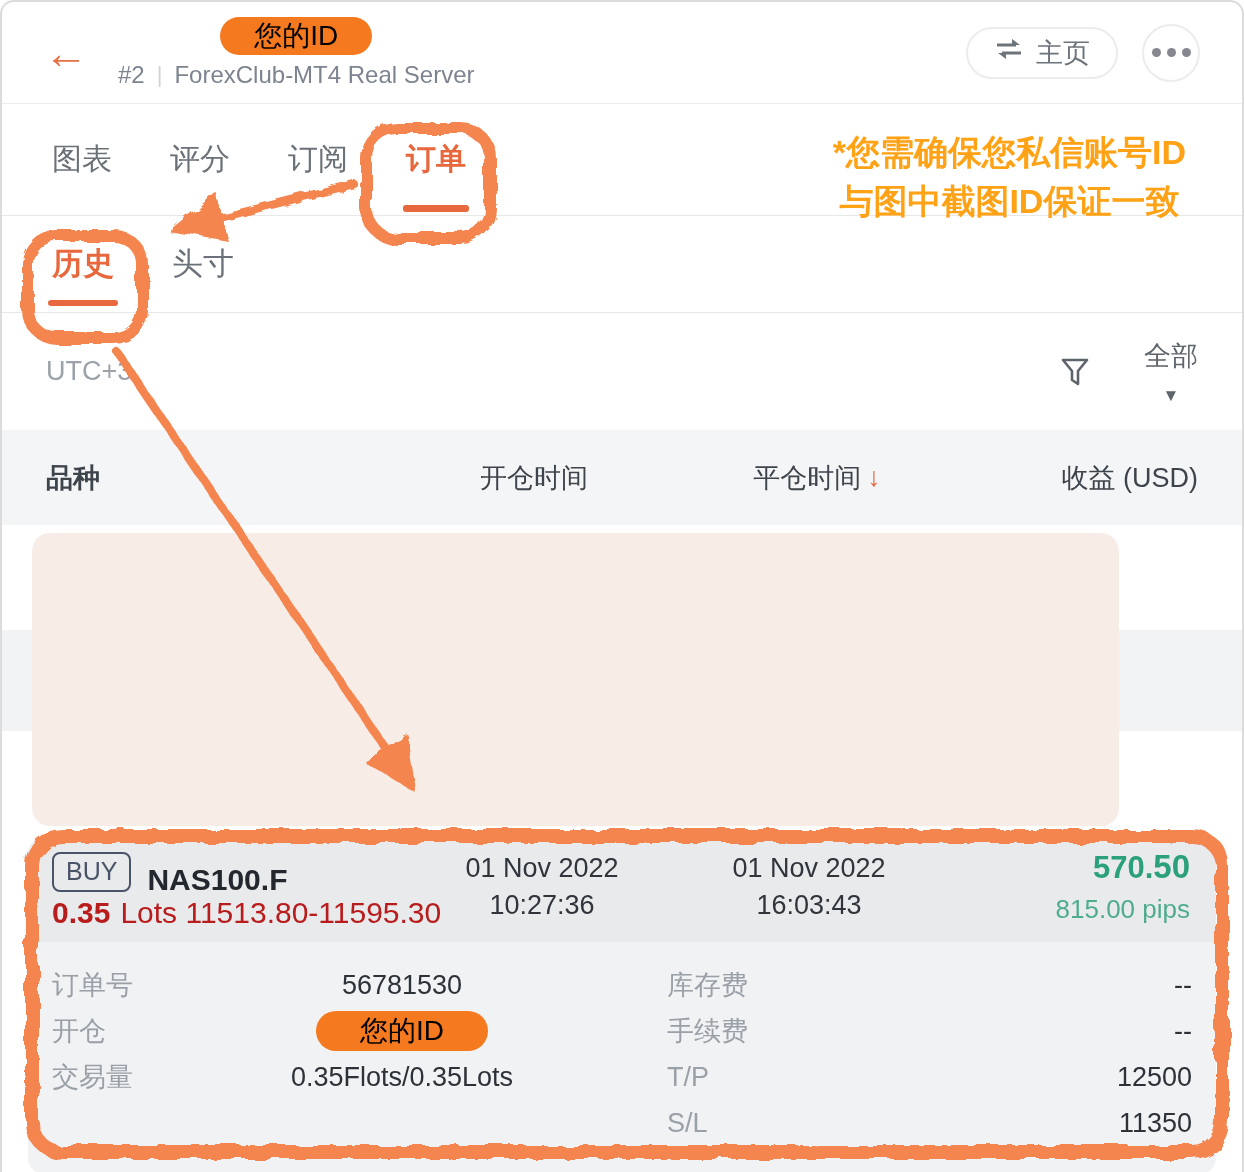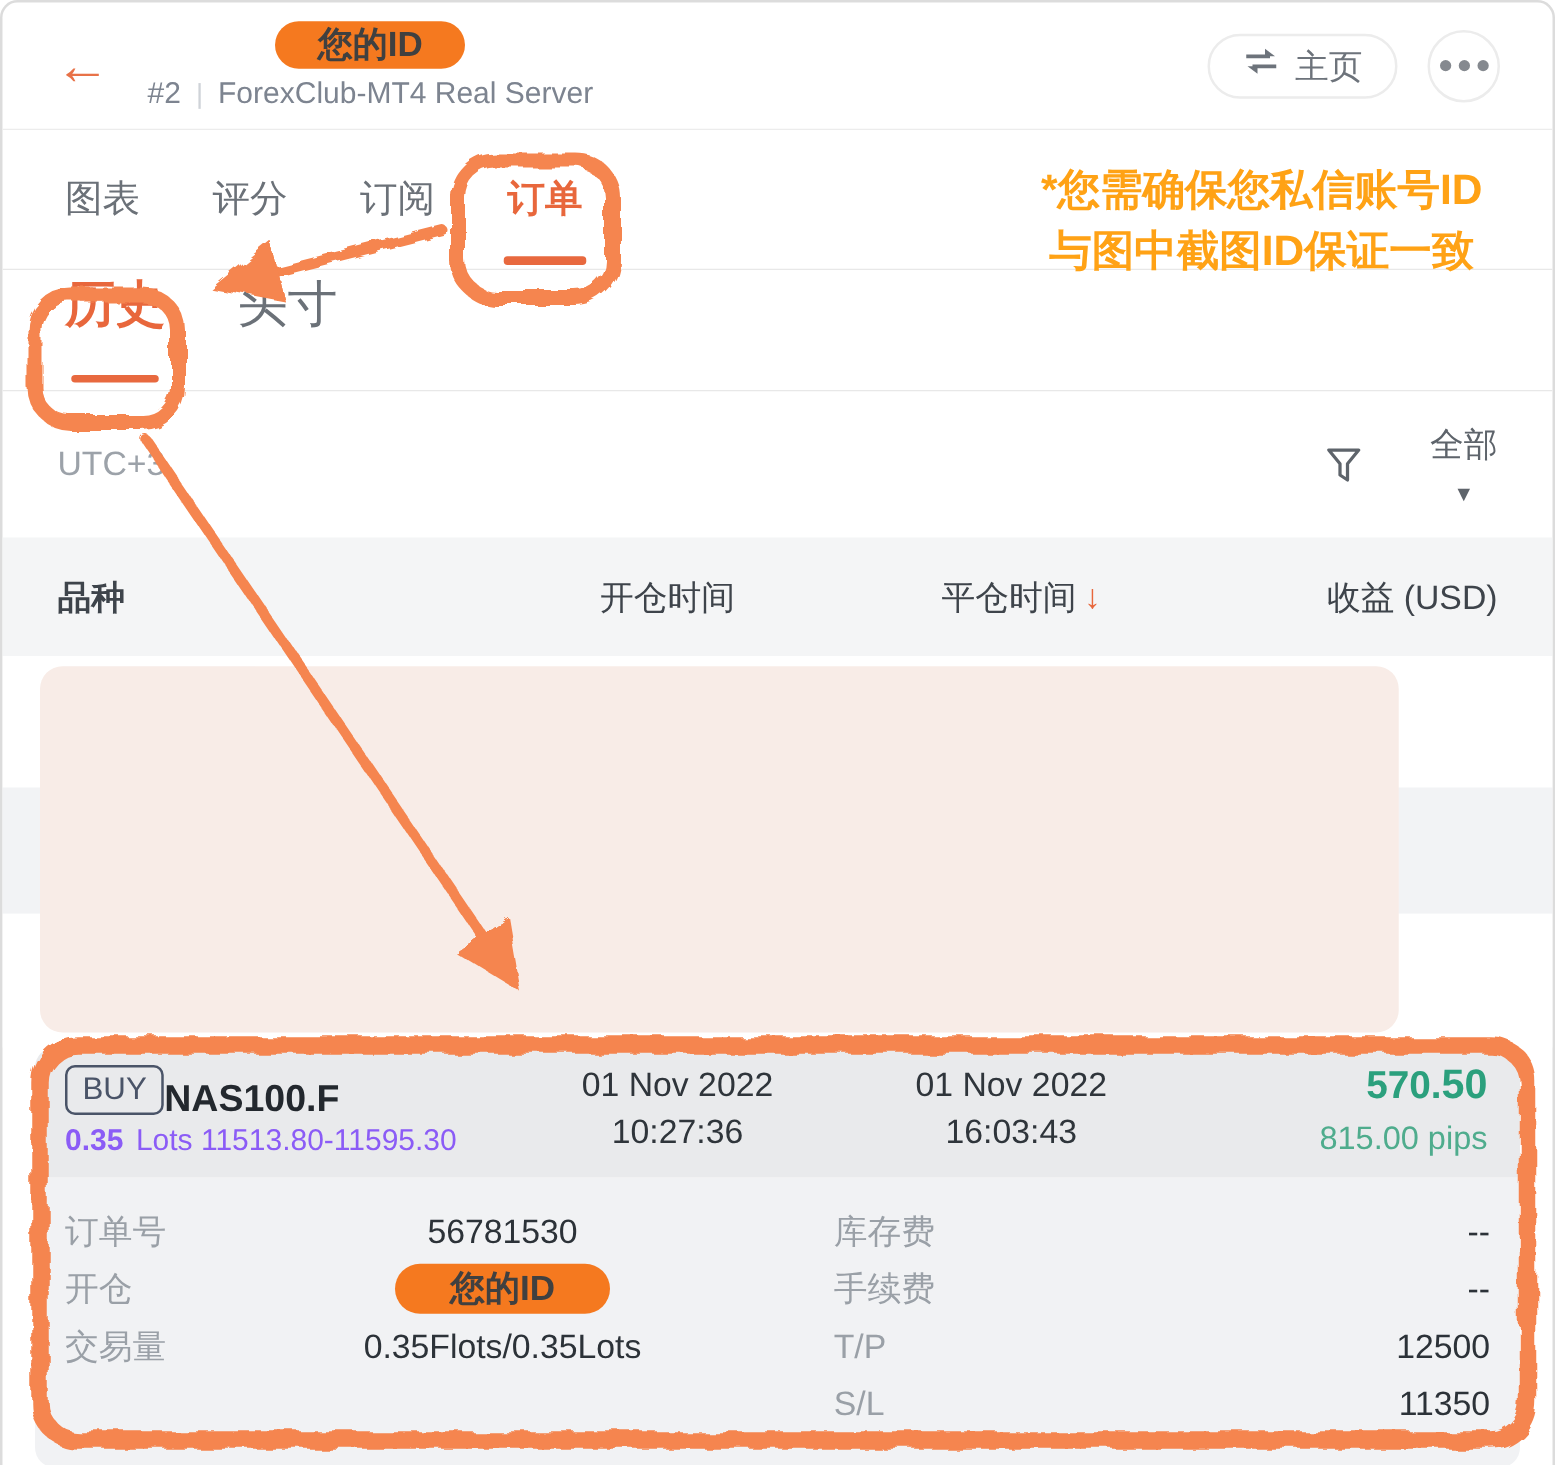--- a/index.html
+++ b/index.html
@@ -5,21 +5,21 @@
   * { margin:0; padding:0; box-sizing:border-box; }
   html,body { background:#fff; }
   body { width:1244px; height:1172px; font-family:"Liberation Sans","DejaVu Sans",sans-serif; }
   .app { position:relative; width:1244px; height:1172px; background:#fff; overflow:hidden;
          border:2px solid #dcdcdc; border-bottom:none; border-radius:14px 14px 0 0; }
 
   
   .header { height:102px; border-bottom:1px solid #ececec; display:flex; align-items:center; padding:0 42px; }
   .back { font-size:44px; color:#E87248; line-height:1; margin-right:30px; cursor:pointer; font-weight:bold; }
   .id-col { display:flex; flex-direction:column; align-items:center; }
-  .id-badge { background:#F5791F; color:#404040; font-weight:bold; font-size:28px; line-height:38px;
+  .id-badge { background:#F5791F; color:#000000; font-weight:normal; font-size:28px; line-height:38px;
               padding:0 34px; border-radius:19px; }
   .sub { margin-top:6px; font-size:24px; color:#7D8490; display:flex; align-items:center; gap:12px; }
   .sub .pipe { color:#cfd3d8; font-size:22px; }
   .hdr-spacer { flex:1; }
   .pill { height:52px; border:2px solid #ececec; border-radius:27px; display:flex; align-items:center;
           gap:12px; padding:0 26px; color:#6d737b; font-size:27px; margin-right:24px; background:#fff; }
   .circle-btn { width:58px; height:58px; border:2px solid #ececec; border-radius:50%;
           display:flex; align-items:center; justify-content:center; gap:6px; background:#fff; }
   .dot { width:9px; height:9px; border-radius:50%; background:#85898f; }
 
@@ -30,22 +30,22 @@
          display:flex; align-items:center; cursor:pointer; }
   .tab.active { color:#E8673C; font-weight:bold; }
   .tab .bar { position:absolute; left:50%; transform:translateX(-50%); bottom:3px; width:66px; height:7px;
               border-radius:3px; background:#E8693F; }
   .note { position:absolute; right:56px; top:24px; text-align:center; font-weight:bold; font-size:34px;
           color:#FFA215; line-height:49px; }
 
   
   .subtabbar { height:97px; border-bottom:1px solid #e8e8e8; display:flex; align-items:center;
                padding:0 44px; gap:46px; }
-  .subtab { font-size:40px; color:#6b7178; position:relative; height:100%; display:flex;
-            align-items:flex-start; padding:0 6px; cursor:pointer; }
+  .subtab { font-size:31px; color:#6b7178; position:relative; height:100%; display:flex;
+            align-items:center; padding:0 6px; cursor:pointer; }
   .subtab.active { color:#E8673C; font-weight:bold; }
   .subtab .bar { position:absolute; left:50%; transform:translateX(-50%); bottom:6px; width:70px; height:6px;
                  border-radius:3px; background:#E8693F; }
 
   
   .filter-row { height:117px; display:flex; align-items:center; padding:0 44px; }
   .tz { font-size:27px; color:#9CA2A9; }
   .f-spacer { flex:1; }
   .funnel { margin-right:54px; display:flex; align-items:center; }
   .all-dd { display:flex; align-items:center; gap:12px; font-size:27px; color:#5E646B;flex-direction:column; }
@@ -64,25 +64,25 @@
   .rows { height:313px; position:relative; }
   .r1 { height:105px; background:#fff; }
   .r2 { height:101px; background:#f2f3f5; }
   .r3 { height:107px; background:#fff; }
   .redaction { position:absolute; left:30px; top:8px; width:1087px; height:293px;
                background:#F8ECE7; border-radius:18px; }
 
   
   .card { margin:0 26px; border-radius:16px; overflow:hidden; }
   .card-top { height:104px; background:#e9eaec; position:relative; padding:12px 24px 0 24px; }
-  .line1 { display:flex; align-items:center; height:44px; }
+  .line1 { display:flex; align-items:center; gap:16px; height:44px; }
   .buy-badge { border:2px solid #4A5468; color:#4A5468; font-size:25px; border-radius:8px;
                padding:1px 12px 3px; line-height:32px; background:transparent; }
   .symbol { font-size:30px; font-weight:bold; color:#23282E;margin-top:16px; }
-  .line2 { height:38px; display:flex; align-items:center; font-size:24px; color:#8b5cf6; gap:10px; }
+  .line2 { height:38px; display:flex; align-items:center; font-size:30px; color:#b91c1c; gap:10px; }
   .vol-num { font-weight:bold; }
   .dt-col { position:absolute; top:12px; text-align:center; font-size:27px; color:#2F353B; line-height:37px; }
   .open-col { left:514px; transform:translateX(-50%); }
   .close-col { left:781px; transform:translateX(-50%); }
   .profit-col { position:absolute; top:10px; right:26px; text-align:right; line-height:37px; }
   .p-main { color:#2BA07D; font-weight:bold; font-size:31px; }
   .p-dec { color:#2BA07D; font-weight:bold; font-size:33px; }
   .p-pips { color:#4FAC8D; font-size:26px; }
 
   .card-details { background:#f1f2f4; padding:20px 24px 28px 24px; display:grid;

